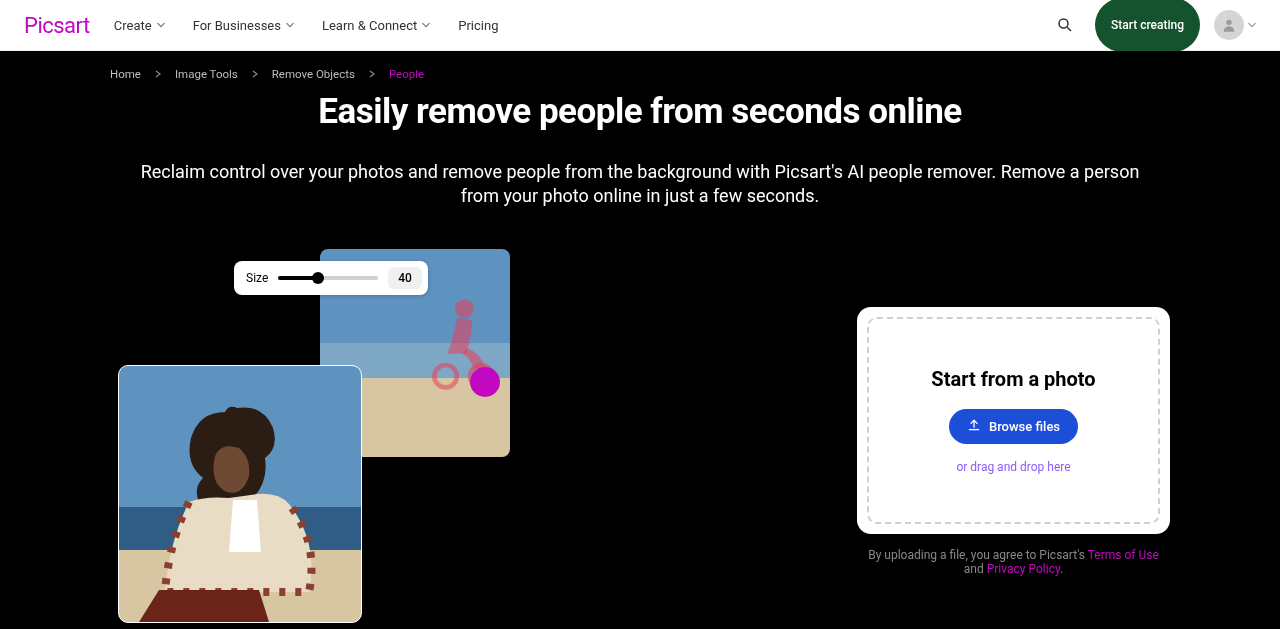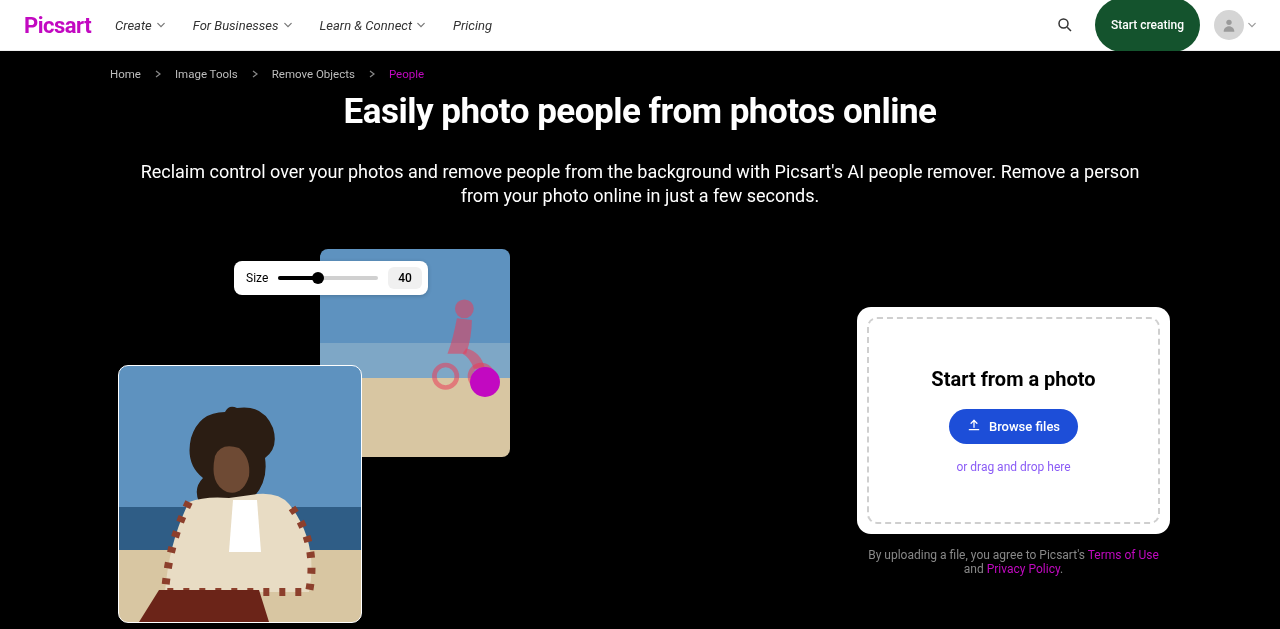--- a/index.html
+++ b/index.html
@@ -23,29 +23,28 @@
     border-bottom: 1px solid #eee;
     justify-content: space-between;
   }
   .header-left {
     display: flex;
     align-items: center;
     gap: 24px;
   }
   .logo {
     color: #c209c1;
-    font-weight: 700;
+    font-weight: 400;
     font-size: 22px;
     letter-spacing: -0.5px;
   }
   .nav {
     display: flex;
     align-items: center;
     gap: 28px;
-    font-style: italic;
   }
   .nav-item {
     display: flex;
     align-items: center;
     gap: 5px;
     font-size: 13px;
     color: #333;
     cursor: pointer;
   }
   .chev {
@@ -350,21 +349,21 @@
     <span class="crumb">Remove Objects</span>
     <span class="crumb-sep">
         <svg width="6" height="8" viewBox="0 0 6 8">
           <path d="M1 1 L5 4 L1 7" stroke="#888" stroke-width="1.2" fill="none"></path>
         </svg>
       </span>
     <span class="crumb active">People</span>
   </div>
 
   <div class="hero">
-    <div class="hero-title">Easily photo people from photos online</div>
+    <div class="hero-title">Easily remove people from seconds online</div>
     <div class="hero-sub">Reclaim control over your photos and remove people from the background with Picsart's AI people remover. Remove a person from your photo online in just a few seconds.</div>
   </div>
 
   <div class="columns">
 
     <div class="illus">
 
       <div class="photo-back">
         <div class="cyclist">
           <svg viewBox="0 0 80 100" width="75" height="95">

